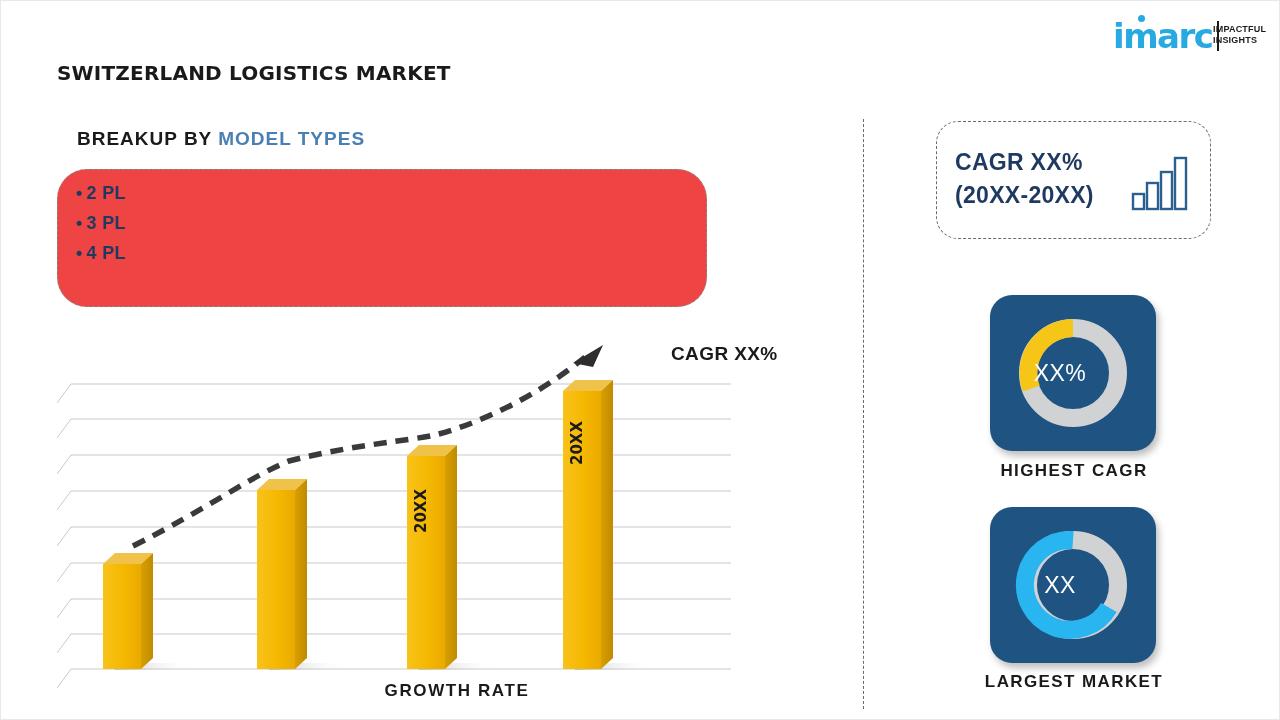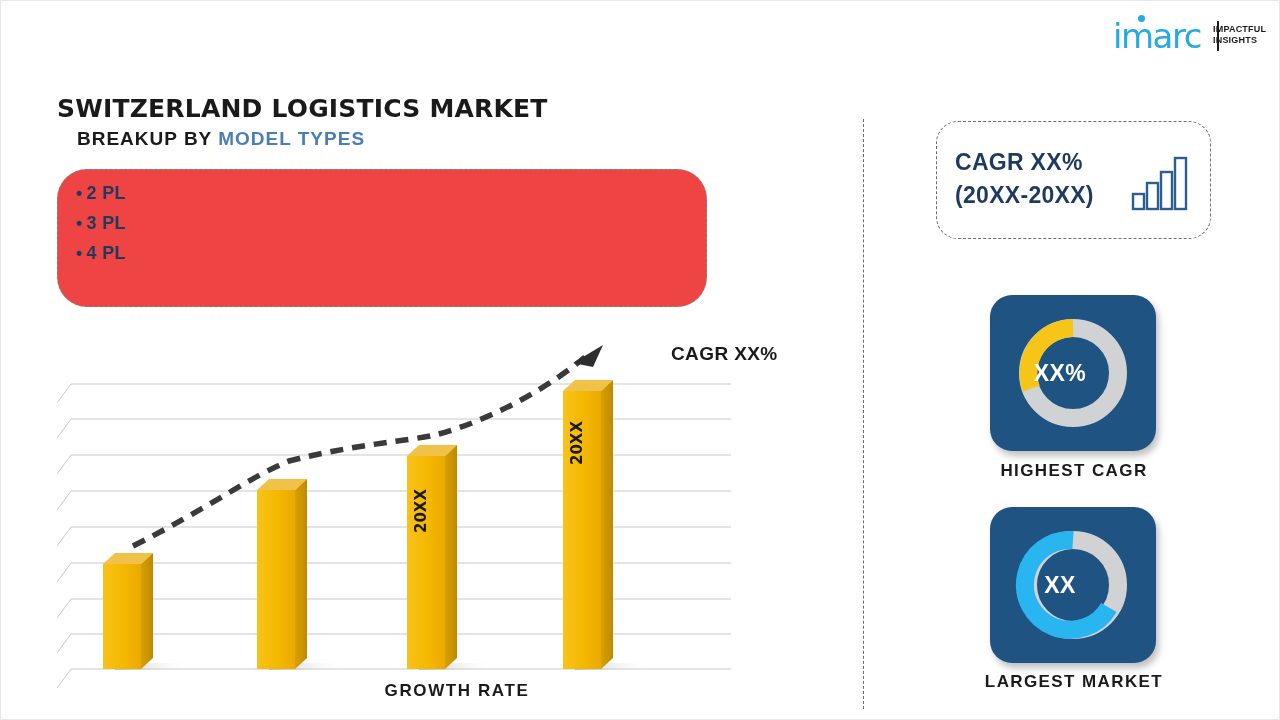--- a/index.html
+++ b/index.html
@@ -13,42 +13,41 @@
     position: relative;
     width: 1280px; height: 720px;
     background: #ffffff;
     border: 1px solid #e8e8e8;
   }
 
   
   #logo { position: absolute; left: 1112px; top: 14px; width: 156px; height: 40px; }
   #logo-word {
     position: absolute; left: 0; top: 4px;
-    font-size: 34px; font-weight: 400; letter-spacing: -1.5px;
+    font-size: 34px; font-weight: 700; letter-spacing: -1.5px;
     color: #27aae1; line-height: 34px;
     font-family: "DejaVu Sans", sans-serif;
   }
   #logo-dot {
     position: absolute; left: 25px; top: 0px;
     width: 7px; height: 7px; border-radius: 50%; background: #27aae1;
   }
   #logo-rule { position: absolute; left: 104px; top: 6px; width: 2px; height: 30px; background: #1b1b1b; }
   #logo-tag {
     position: absolute; left: 100px; top: 9px;
     font-size: 9px; font-weight: 700; color: #1b1b1b;
     line-height: 11px; letter-spacing: .2px;
   }
 
   
   #title {
     position: absolute; left: 56px; top: 60px;
-    font-size: 25px; font-weight: 700; color: #1a1a1a;
+    font-size: 20px; font-weight: 700; color: #1a1a1a;
     letter-spacing: .2px; white-space: nowrap;
     font-family: "DejaVu Sans", sans-serif;
-    margin-top: 33px;
   }
   #subtitle {
     position: absolute; left: 76px; top: 127px;
     font-size: 19px; font-weight: 700; color: #1a1a1a;
     letter-spacing: 1px; white-space: nowrap;
   }
   #subtitle .accent { color: #4a7fb5; }
 
   
   #list-box {
@@ -118,21 +117,21 @@
     position: absolute; left: 114px;
     width: 166px; height: 156px;
     background: #1f5382; border-radius: 22px;
     box-shadow: 3px 5px 7px rgba(0,0,0,.25);
   }
   #donut-card-1 { top: 294px; }
   #donut-card-2 { top: 506px; }
   .donut-center {
     position: absolute; left: 0; top: 0; width: 140px; height: 156px;
     display: flex; align-items: center; justify-content: center;
-    font-size: 23px; font-weight: 700; color: #ffffff; letter-spacing: .5px;
+    font-size: 23px; font-weight: 400; color: #ffffff; letter-spacing: .5px;
     pointer-events: none;
   }
   .donut-svg { position: absolute; left: 23px; top: 18px; }
 </style>
 </head>
 <body>
 
 <div id="page">
 
   <div id="logo">

